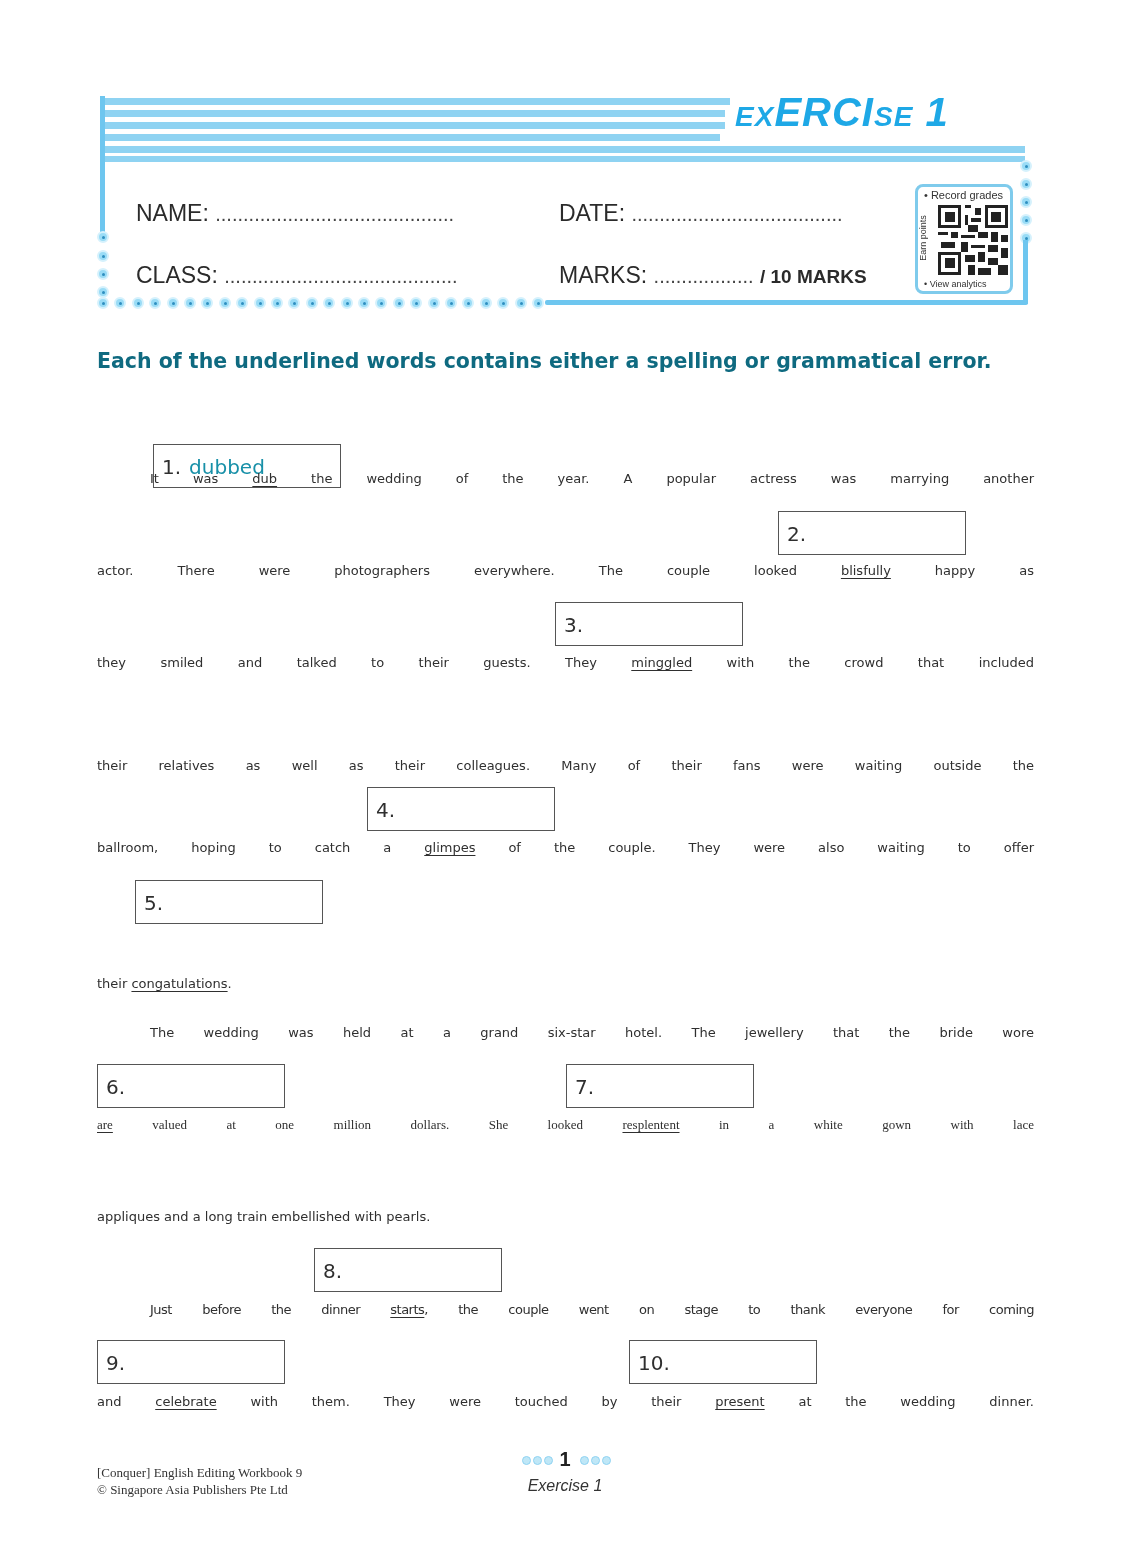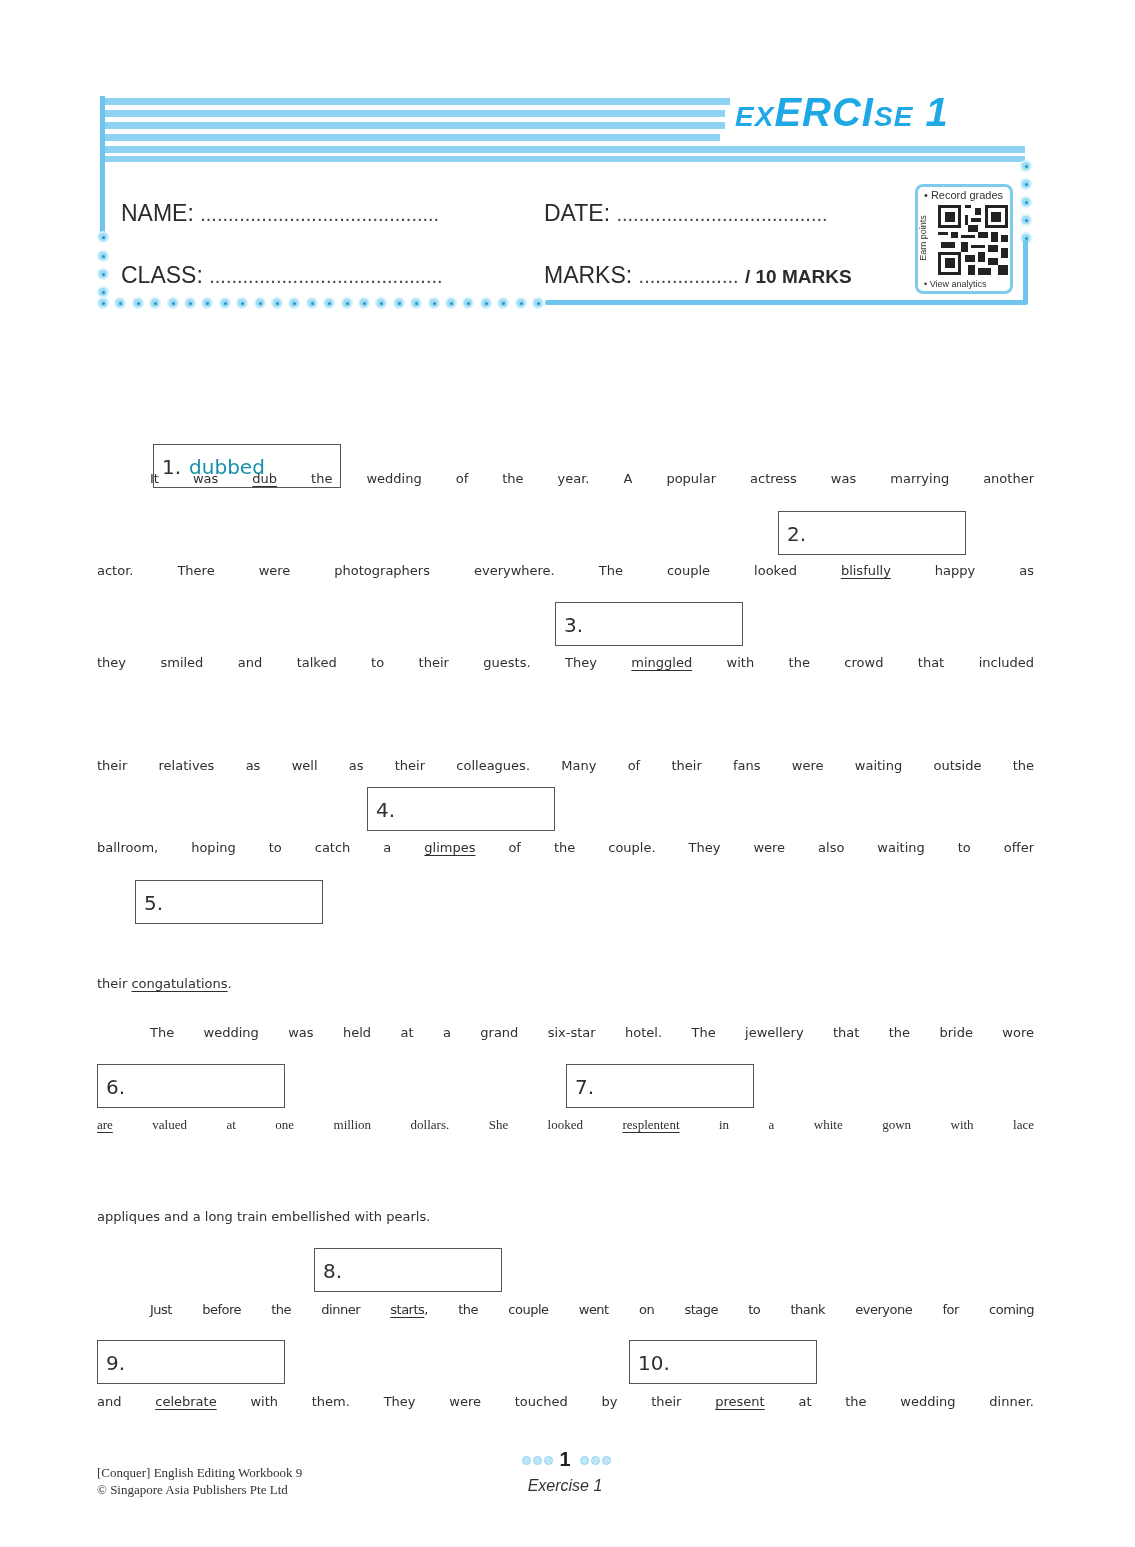--- a/index.html
+++ b/index.html
@@ -21,21 +21,21 @@
     font-family: "Liberation Sans", sans-serif; font-weight: 700; font-style: italic;
     font-size: 40px; letter-spacing: 1px; color: #1ea8e6;
   }
   .exercise-title .sm { font-size: 28px; }
   .right-rule { position: absolute; left: 1023px; top: 240px; width: 5px; height: 64px; background: #6ec6ef; }
   .bottom-rule { position: absolute; left: 545px; top: 300px; width: 483px; height: 5px; background: #6ec6ef; border-radius: 2px; }
   .dot { position: absolute; width: 12px; height: 12px; border-radius: 50%; background: #9adcf6; border: 2px solid #d5f1fc; }
   .dot::after { content: ""; position: absolute; left: 3px; top: 3px; width: 3px; height: 3px; border-radius: 50%; background: #2f8fc0; }
 
   .field { position: absolute; font-family: "Liberation Sans", sans-serif; font-size: 23px; color: #2b2b2b; white-space: nowrap; }
-  .field .lbl { font-weight: 400; }
+  .field .lbl { font-weight: 400; margin-left: 15px; }
   .field .dots { color: #444; letter-spacing: 0; font-size: 20px; }
   .field .suffix { font-weight: 700; font-size: 19px; }
 
   .qr-box { position: absolute; left: 915px; top: 184px; width: 98px; height: 110px; border: 3px solid #7fcbec; border-radius: 8px; background: #fff; }
   .qr-top { position: absolute; left: 6px; top: 2px; font-family: "Liberation Sans", sans-serif; font-size: 11px; color: #333; white-space: nowrap; }
   .qr-bottom { position: absolute; left: 6px; bottom: 2px; font-family: "Liberation Sans", sans-serif; font-size: 9px; color: #333; white-space: nowrap; }
   .qr-side { position: absolute; left: -18px; top: 46px; transform: rotate(-90deg); font-family: "Liberation Sans", sans-serif; font-size: 9px; color: #333; white-space: nowrap; }
   .qr-code { position: absolute; left: 20px; top: 16px; width: 70px; height: 74px; }
 
   
@@ -180,20 +180,21 @@
       <rect x="15" y="16" width="3" height="2"></rect>
         <rect x="9" y="18" width="2" height="3"></rect>
         <rect x="12" y="19" width="4" height="2"></rect>
       <rect x="18" y="18" width="3" height="3"></rect>
     </g>
   </svg>
   <div class="qr-bottom">• View analytics</div>
 </div>
 
 <div class="instructions">
+  <div>Each of the underlined words contains either a spelling or grammatical error.</div>
 </div>
 
 <div class="abox" style="left:153px; top:416px;margin-top:28px;">
   <span>1.</span><span class="ans">dubbed</span>
 </div>
 <div class="abox" style="left:778px; top:511px;">
   <span>2.</span>
 </div>
 <div class="abox" style="left:555px; top:602px;">
   <span>3.</span>

